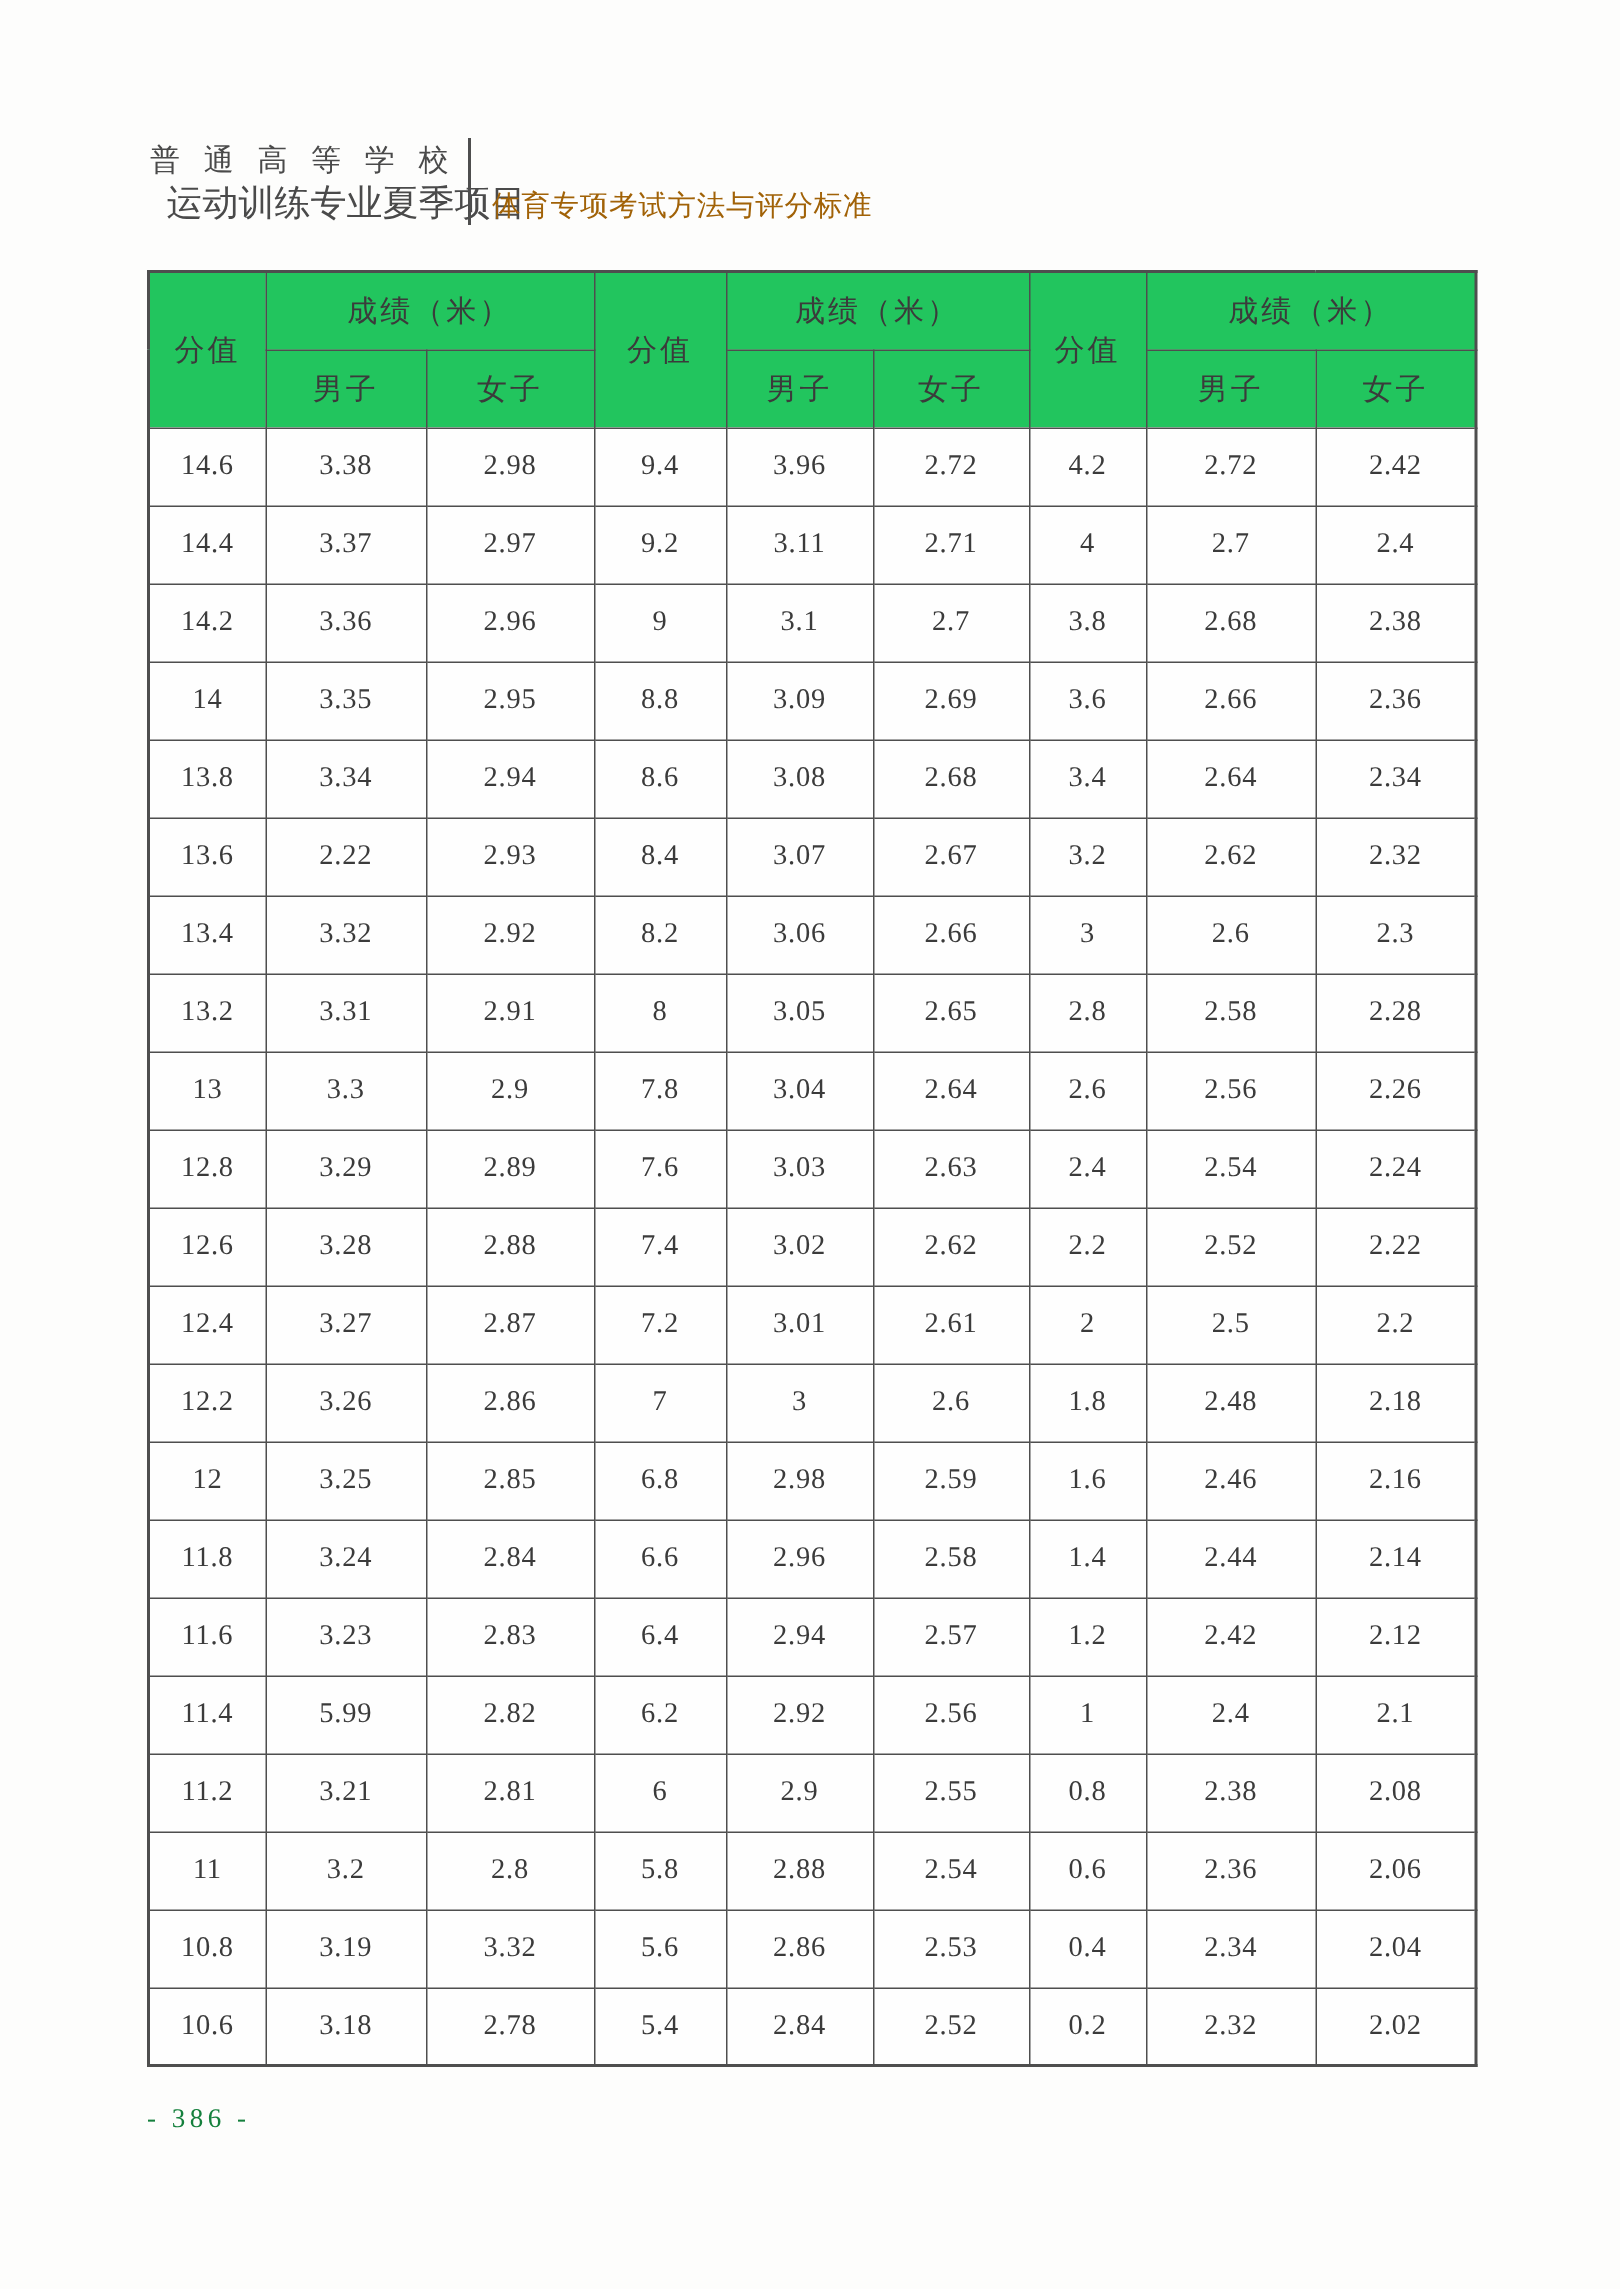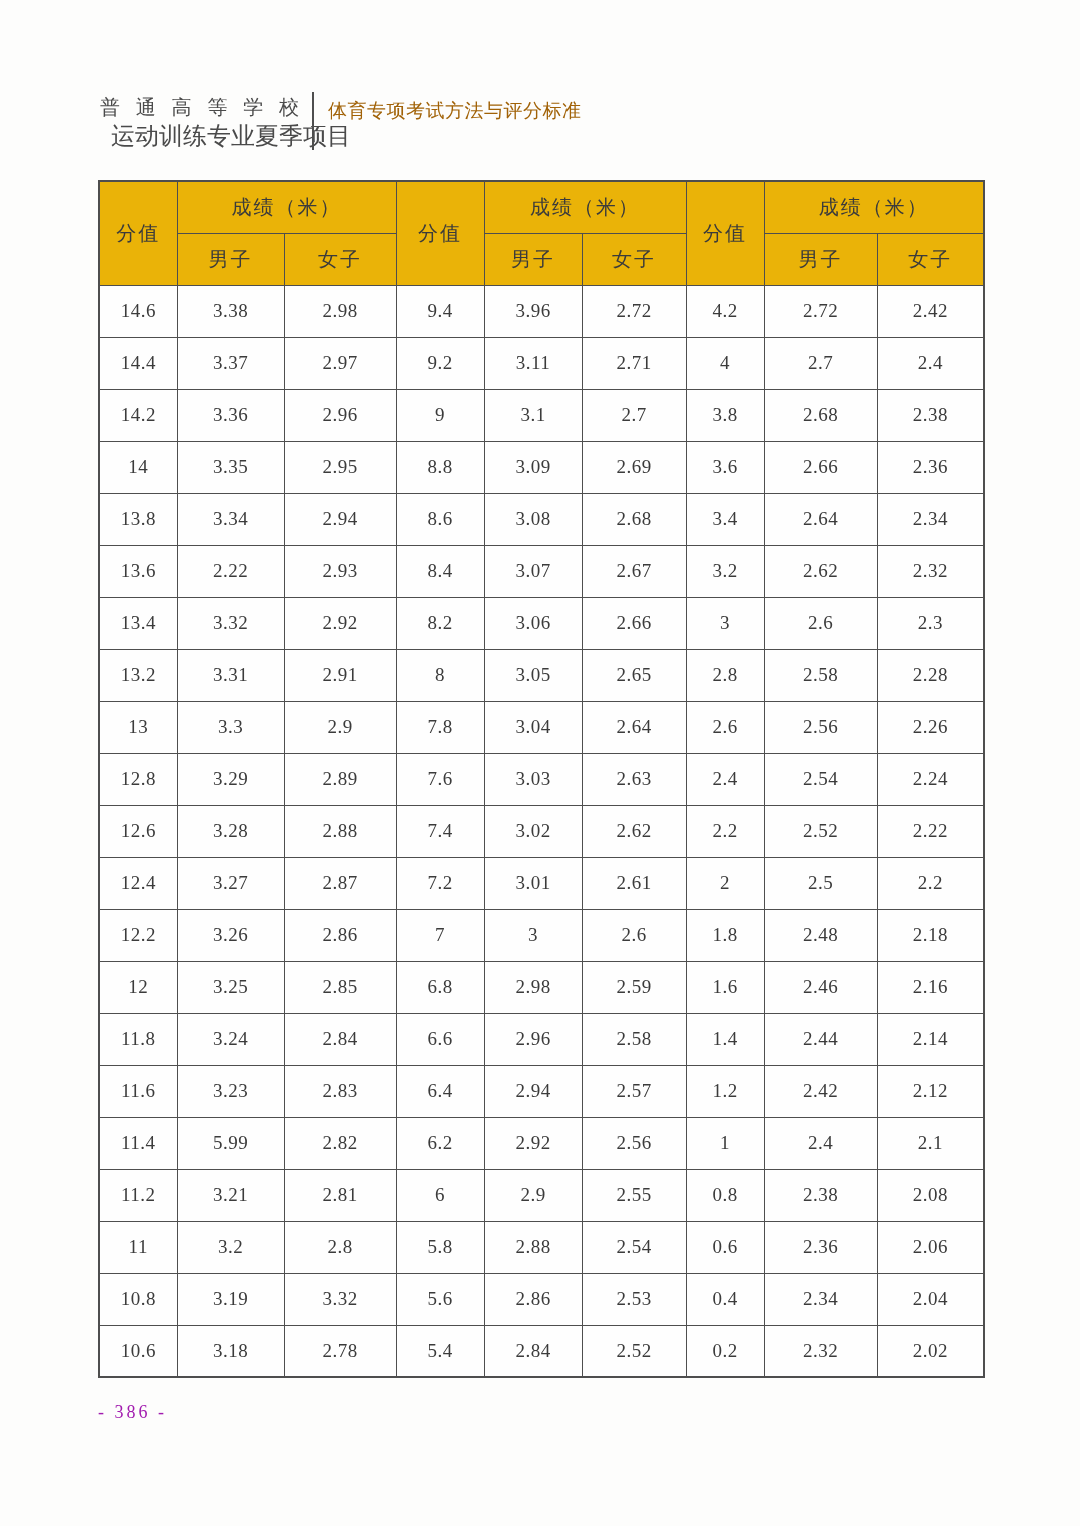--- a/index.html
+++ b/index.html
@@ -18,21 +18,21 @@
     color: #3d3d3d;
     overflow: hidden;
   }
 
   
   .running-head {
     position: absolute;
     left: 100px;
     top: 92px;
     display: flex;
-    align-items: flex-start;
+    align-items: flex-end;
   }
   .head-left {
     width: 200px;
     color: #4a4a4a;
   }
   .head-left .l1 {
     font-size: 20px;
     line-height: 30px;
     text-align: justify;
     text-align-last: justify;
@@ -74,38 +74,38 @@
     text-align: center;
     vertical-align: middle;
     height: 52px;
     padding: 0;
     font-weight: normal;
   }
   table.score-table {
     border: 2px solid #4e4e4e;
   }
   table.score-table thead th {
-    background: #eab308;
+    background: #22c55e;
     font-size: 20px;
     letter-spacing: 2px;
   }
   table.score-table tbody td {
     background: #fefefe;
     font-family: "Liberation Serif", "DejaVu Serif", serif;
     letter-spacing: 0.5px;
   }
 
   
   .page-footer {
     position: absolute;
     left: 98px;
     top: 1402px;
     font-size: 18px;
     letter-spacing: 3px;
-    color: #a21caf;
+    color: #15803d;
   }
 </style>
 </head>
 <body>
 
 <div class="page">
 
   <div class="running-head">
     <div class="head-left">
       <div class="l1">普通高等学校</div>

